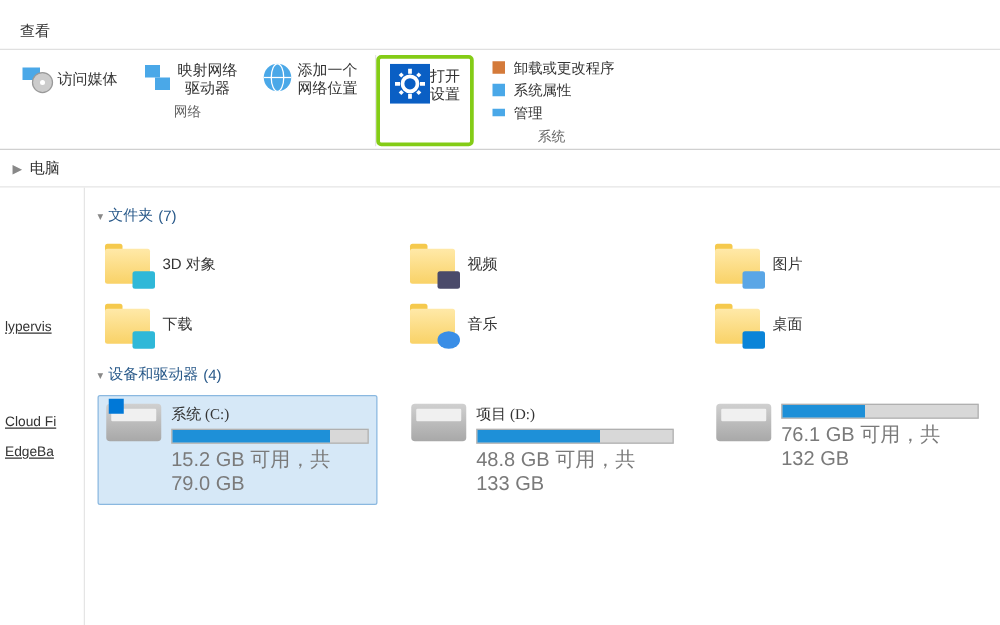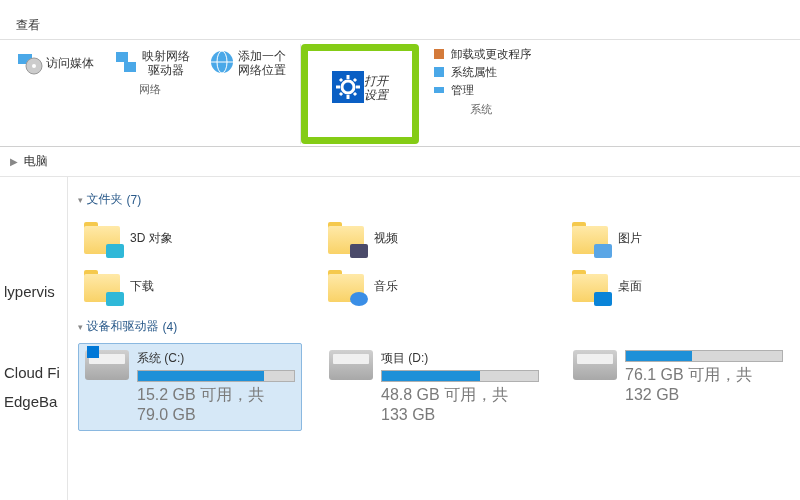--- a/index.html
+++ b/index.html
@@ -42,45 +42,45 @@
   cursor: pointer;
   min-width: 48px;
 }
 .ribbon-btn-lg .icon { width: 32px; height: 32px; display: flex; align-items: center; justify-content: center; }
 .ribbon-btn-lg .label { text-align: center; line-height: 1.2; margin-top: 2px; }
 .ribbon-group-label { font-size: 11px; color: #666; margin-top: 2px; }
 .ribbon-small-list { display: flex; flex-direction: column; gap: 2px; padding: 2px 4px; }
 .ribbon-small-item { display: flex; align-items: center; gap: 4px; cursor: pointer; font-size: 11.5px; }
 .ribbon-small-item .sicon { width: 16px; height: 16px; display: flex; align-items: center; justify-content: center; }
 .highlight-box {
-  border: 7px solid #84cc16;
+  border: 3px solid #84cc16;
   border-radius: 4px;
-  padding: 18px;
-  font-style: italic;
+  padding: 2px;
 }
 .breadcrumb {
   display: flex;
   align-items: center;
   padding: 6px 10px;
   border-bottom: 1px solid #e5e5e5;
   gap: 6px;
 }
 .bc-arrow { color: #888; font-size: 10px; }
 .main-area { display: flex; height: calc(500px - 130px); }
 .sidebar {
   width: 68px;
   border-right: 1px solid #e5e5e5;
   padding-top: 100px;
   overflow: hidden;
 }
 .sidebar .sb-item {
   padding: 6px 4px;
   white-space: nowrap;
   overflow: hidden;
-  font-size: 15px;
+  font-size: 11px;
+  text-decoration: underline;
 }
 .content {
   flex: 1;
   padding: 8px 10px;
   overflow: hidden;
 }
 .section-header {
   display: flex;
   align-items: center;
   gap: 4px;
@@ -158,21 +158,21 @@
   background: #f0f0f0;
   border-radius: 1px;
 }
 .drive-icon.win::after {
   content: "";
   position: absolute;
   left: 2px; top: -4px; width: 12px; height: 12px;
   background: #0078d7;
 }
 .drive-info { flex: 1; }
-.drive-name { font-size: 12px; margin-bottom: 3px; }
+.drive-name { font-size: 12px; margin-bottom: 3px; font-family: Liberation Serif, serif; }
 .drive-bar {
   width: 100%; height: 12px;
   background: #d8d8d8;
   border: 1px solid #b0b0b0;
   margin-bottom: 3px;
   position: relative;
 }
 .drive-bar-fill {
   position: absolute; left: 0; top: 0; bottom: 0;
   background: #1e90d8;

